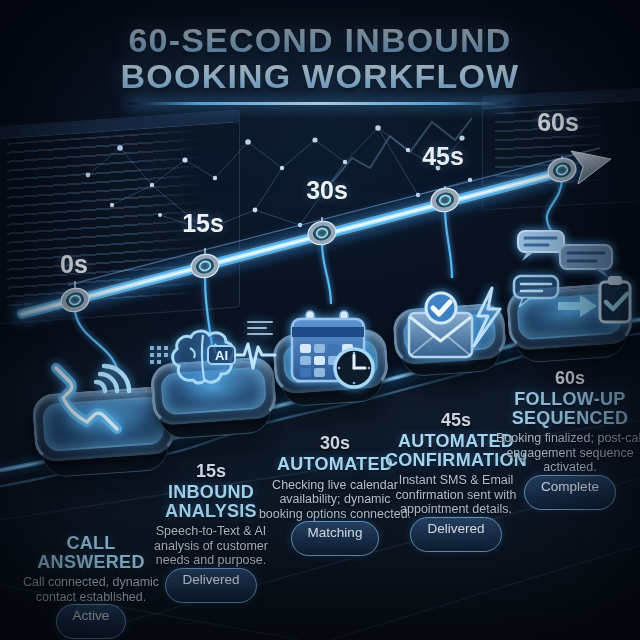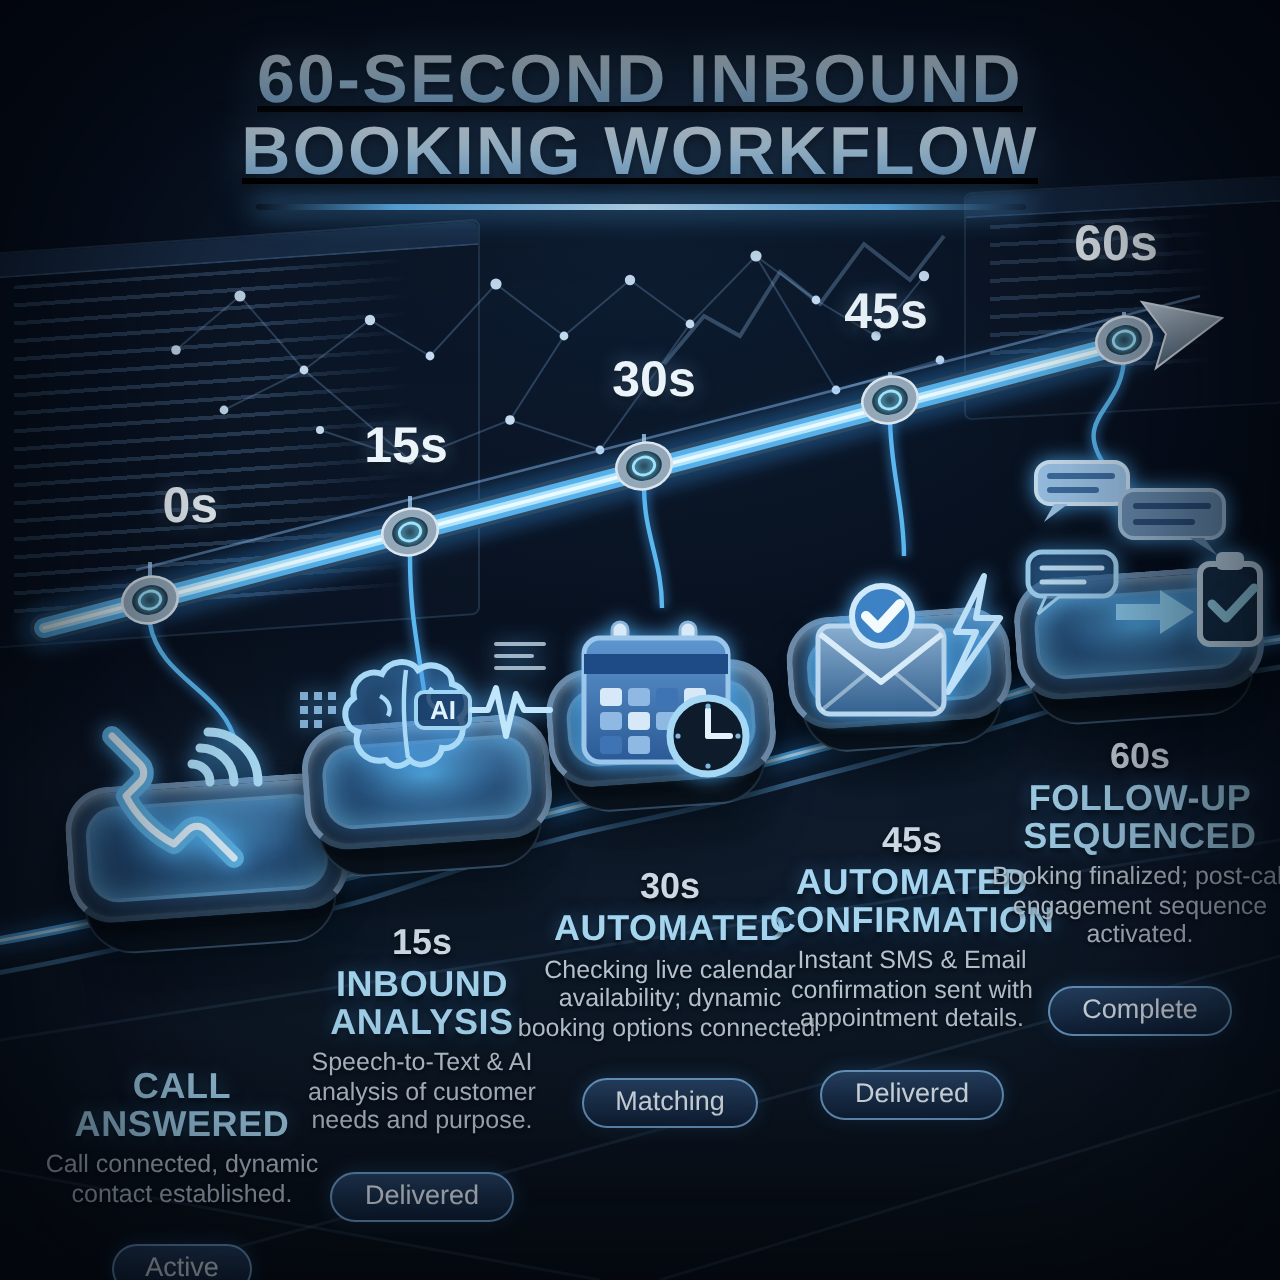--- a/index.html
+++ b/index.html
@@ -18,21 +18,21 @@
   .code-rows{position:absolute;left:12px;top:16px;right:34px;bottom:16px;
     background:repeating-linear-gradient(180deg, rgba(130,180,230,.25) 0px, rgba(130,180,230,.25) 2px, transparent 2px, transparent 9px);
     -webkit-mask-image:linear-gradient(90deg,#000 0%,#000 62%,transparent 100%);
     mask-image:linear-gradient(90deg,#000 0%,#000 62%,transparent 100%);}
   .code-bar{position:absolute;left:0;right:0;top:0;height:11px;background:rgba(60,100,150,.3);border-bottom:1px solid rgba(120,170,220,.25);border-radius:4px 4px 0 0;}
   .bg-svg,.seam-svg,.timeline-svg{position:absolute;left:0;top:0;width:640px;height:640px;pointer-events:none;}
   .floor{position:absolute;left:0;top:312px;width:640px;height:328px;
     background:linear-gradient(180deg, rgba(14,26,42,0) 0%, rgba(17,30,48,.8) 24%, #0d1826 60%, #0a1118 100%);}
 
   
-  .title-wrap{position:absolute;left:0;top:22px;width:640px;text-align:center;text-decoration:underline;}
+  .title-wrap{position:absolute;left:0;top:22px;width:640px;text-align:center;}
   .title-line{
     font-size:34px;font-weight:800;letter-spacing:1.2px;line-height:1.06;
     background:linear-gradient(180deg,#eef7fd 0%,#b9dcf4 45%,#6fa7d6 100%);
     -webkit-background-clip:text;background-clip:text;color:transparent;
     filter:drop-shadow(0 0 10px rgba(110,190,255,.35)) drop-shadow(0 2px 2px rgba(0,0,0,.6));}
   .title-underline{margin:8px auto 0;width:385px;height:3px;border-radius:2px;
     background:linear-gradient(90deg,transparent,#5fb2ee 18%,#c3e7ff 50%,#5fb2ee 82%,transparent);
     box-shadow:0 0 14px 2px rgba(90,180,250,.55);}
 
   
@@ -58,21 +58,21 @@
 
   
   .stage-col{position:absolute;text-align:center;}
   .stage-time{font-size:18px;font-weight:600;color:#cbd8e4;margin-bottom:1px;
     text-shadow:0 1px 2px rgba(0,0,0,.7);}
   .stage-time:empty{display:none;}
   .stage-title{font-size:18px;font-weight:800;color:#a6d6f0;line-height:1.04;letter-spacing:.3px;
     text-shadow:0 0 9px rgba(90,180,255,.35),0 2px 2px rgba(0,0,0,.65);}
   .stage-desc{margin-top:4px;font-size:12.5px;line-height:1.16;color:#b8c6d4;
     text-shadow:0 1px 2px rgba(0,0,0,.7);}
-  .badge{display:inline-block;margin-top:18px;padding:3px 16px 5px;border-radius:999px;
+  .badge{display:inline-block;margin-top:0;padding:3px 16px 15px;border-radius:999px;
     font-size:13.5px;font-weight:500;color:#e8f1f8;
     background:linear-gradient(180deg, rgba(42,72,108,.92), rgba(16,34,58,.95));
     border:1.5px solid #6fa0cc;
     box-shadow:0 0 9px rgba(70,150,230,.3),0 2px 5px rgba(0,0,0,.5);}
 </style>
 </head>
 <body>
 
 <div class="canvas">
 
@@ -220,21 +220,21 @@
       </g>
     </g>
   </svg>
 
   <div class="title-wrap">
     <div class="title-line">60-SECOND INBOUND</div>
     <div class="title-line">BOOKING WORKFLOW</div>
     <div class="title-underline"></div>
   </div>
 
-  <div class="tick-label" style="left:39px;top:239px;text-align:right;">0s</div>
+  <div class="tick-label" style="left:39px;top:250px;">0s</div>
   <div class="tick-label" style="left:168px;top:209px;">15s</div>
   <div class="tick-label" style="left:292px;top:176px;">30s</div>
   <div class="tick-label" style="left:408px;top:142px;">45s</div>
   <div class="tick-label" style="left:523px;top:108px;">60s</div>
 
   <div class="pedestal" style="left:34px;top:390px;width:140px;height:84px;">
     <div class="ped-under"></div>
     <div class="ped-top">
         <div class="ped-glow"></div>
       </div>

